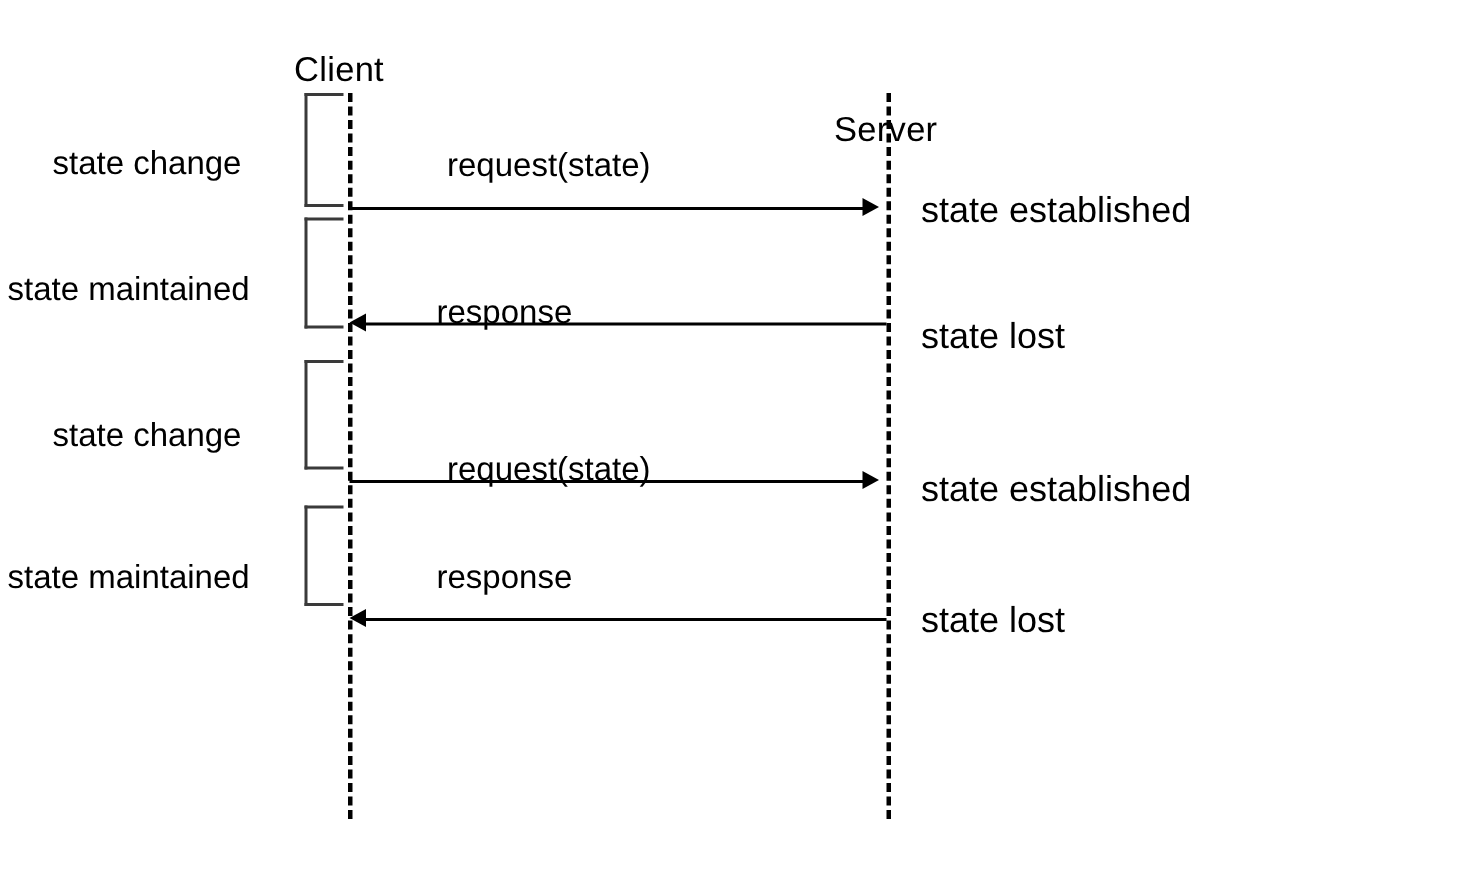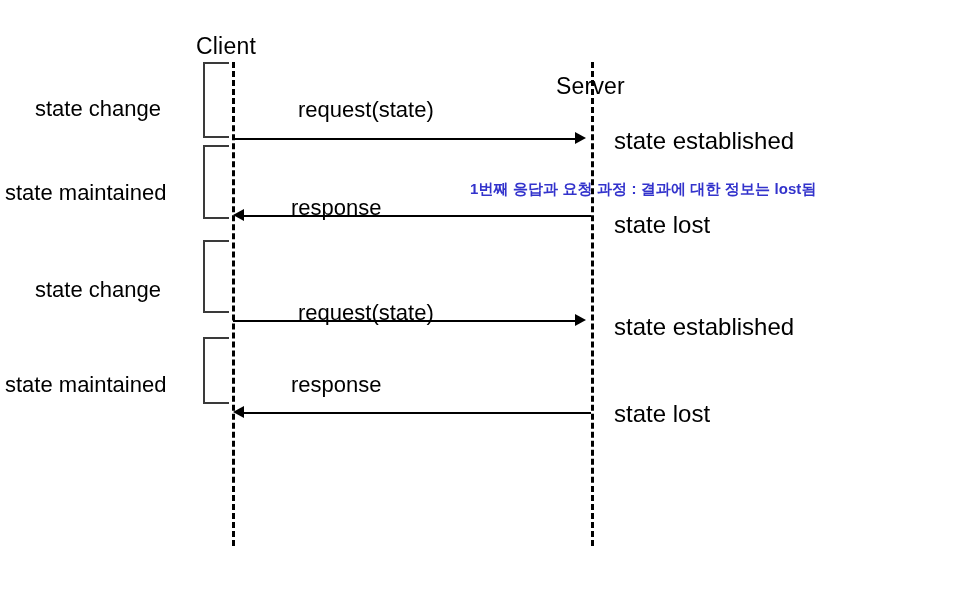--- a/index.html
+++ b/index.html
@@ -81,21 +81,20 @@
   <div class="lbl side-label" style="left:35px; top:262px;">state change</div>
 
   <div class="bracket" style="left:203px; top:337px; width:26px; height:67px;"></div>
   <div class="lbl side-label" style="left:5px; top:357px;">state maintained</div>
 
   <div class="lbl arrow-label" style="left:298px; top:97px;">request(state)</div>
   <div class="arrow-line" style="left:233px; top:138px; width:345px;"></div>
   <div class="arrow-head right" style="left:575px; top:132px;"></div>
   <div class="lbl state-label" style="left:614px; top:127px;">state established</div>
 
-  <div class="kor-note" style="left:470px; top:180px;">1번째 응답과 요청 과정 : 결과에 대한 정보는 lost됨</div>
 
   <div class="lbl arrow-label" style="left:291px; top:195px;">response</div>
   <div class="arrow-line" style="left:244px; top:215px; width:347px;"></div>
   <div class="arrow-head left" style="left:233px; top:209px;"></div>
   <div class="lbl state-label" style="left:614px; top:211px;">state lost</div>
 
   <div class="lbl arrow-label" style="left:298px; top:300px;">request(state)</div>
   <div class="arrow-line" style="left:233px; top:320px; width:345px;"></div>
   <div class="arrow-head right" style="left:575px; top:314px;"></div>
   <div class="lbl state-label" style="left:614px; top:313px;">state established</div>

